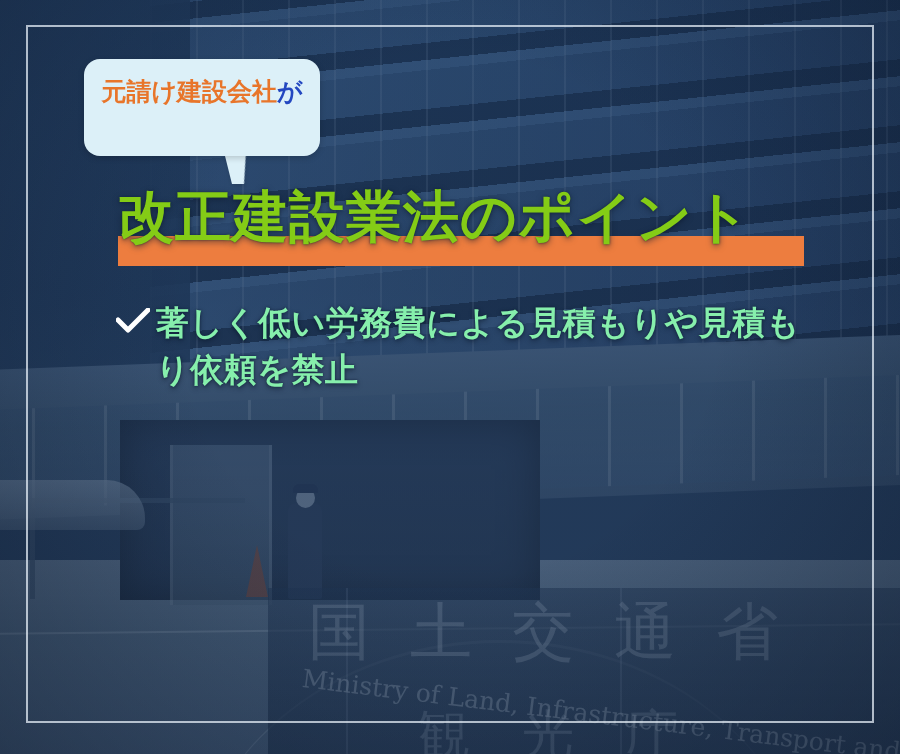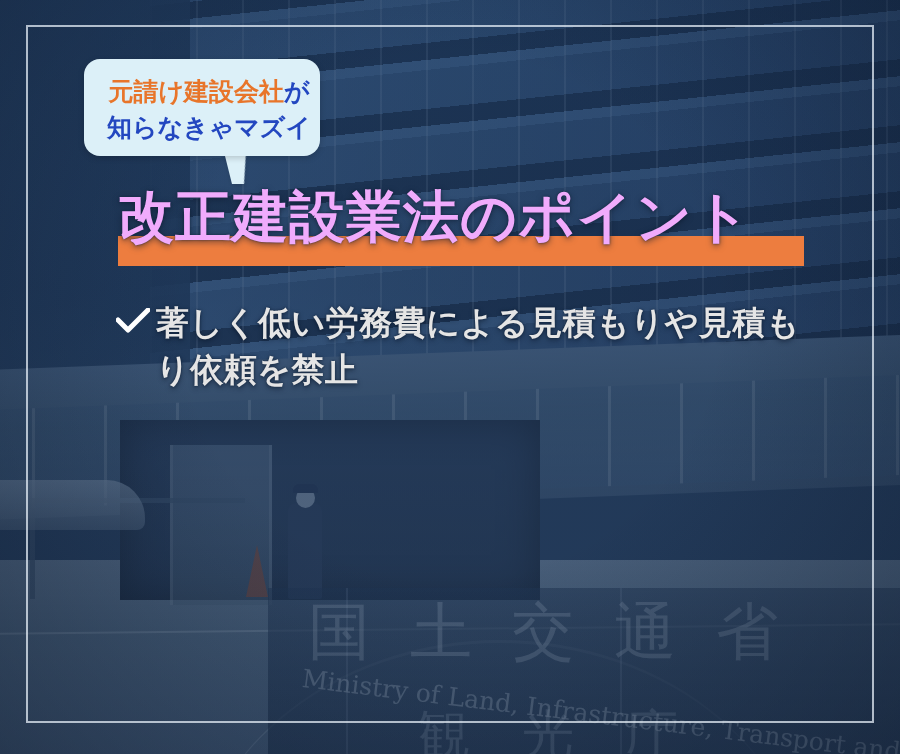--- a/index.html
+++ b/index.html
@@ -262,21 +262,20 @@
     filter: drop-shadow(0 2px 2px rgba(0,0,0,.12));
   }
   .bubble-line {
     position: absolute;
     left: 0; width: 236px;
     text-align: center;
     font-size: 25px;
     font-weight: bold;
     line-height: 1;
     white-space: nowrap;
-    margin-left: 7px;
   }
   .bubble-l1 { top: 20px; }
   .bubble-l2 { top: 56px; }
   .t-orange { color: #e8752a; }
   .t-blue   { color: #2347c0; }
 
   
   .title-wrap {
     position: absolute;
     left: 118px; top: 188px;
@@ -287,21 +286,21 @@
     left: 0; top: 48px;
     width: 686px; height: 30px;
     background: #ed7d3f;
   }
   .title-text {
     position: absolute;
     left: 0; top: 0;
     width: 690px;
     font-size: 56px;
     font-weight: bold;
-    color: #f0abfc;
+    color: #84cc16;
     letter-spacing: 1px;
     line-height: 1.05;
     white-space: nowrap;
     text-shadow:
        0 0 2px rgba(20,36,58,.85),
        0 2px 6px rgba(12,24,42,.55);
   }
 
   
   .bullets {
@@ -320,21 +319,21 @@
     width: 46px;
     padding-top: 8px;
     display: flex;
     justify-content: center;
   }
   .check-icon svg { display: block; }
   .bullet-text {
     flex: 1 1 auto;
     font-size: 33px;
     font-weight: bold;
-    color: #e5e5e5;
+    color: #86efac;
     line-height: 1.42;
     letter-spacing: .5px;
     text-shadow:
        0 0 2px rgba(16,32,54,.9),
        0 2px 5px rgba(10,22,40,.6);
   }
 </style>
 </head>
 <body>
 
@@ -378,21 +377,20 @@
     <div class="bg-vignette"></div>
   </div>
 
   <div class="frame"></div>
 
   <div class="bubble-tail"></div>
   <div class="bubble">
     <div class="bubble-line bubble-l1">
       <span class="t-orange">元請け建設会社</span><span class="t-blue">が</span>
     </div>
-    <div class="bubble-line bubble-l2 t-blue">知らなきゃマズイ</div>
   </div>
 
   <div class="title-wrap">
     <div class="title-bar"></div>
     <div class="title-text">改正建設業法のポイント</div>
   </div>
 
   <div class="bullets">
 
     <div class="bullet">

